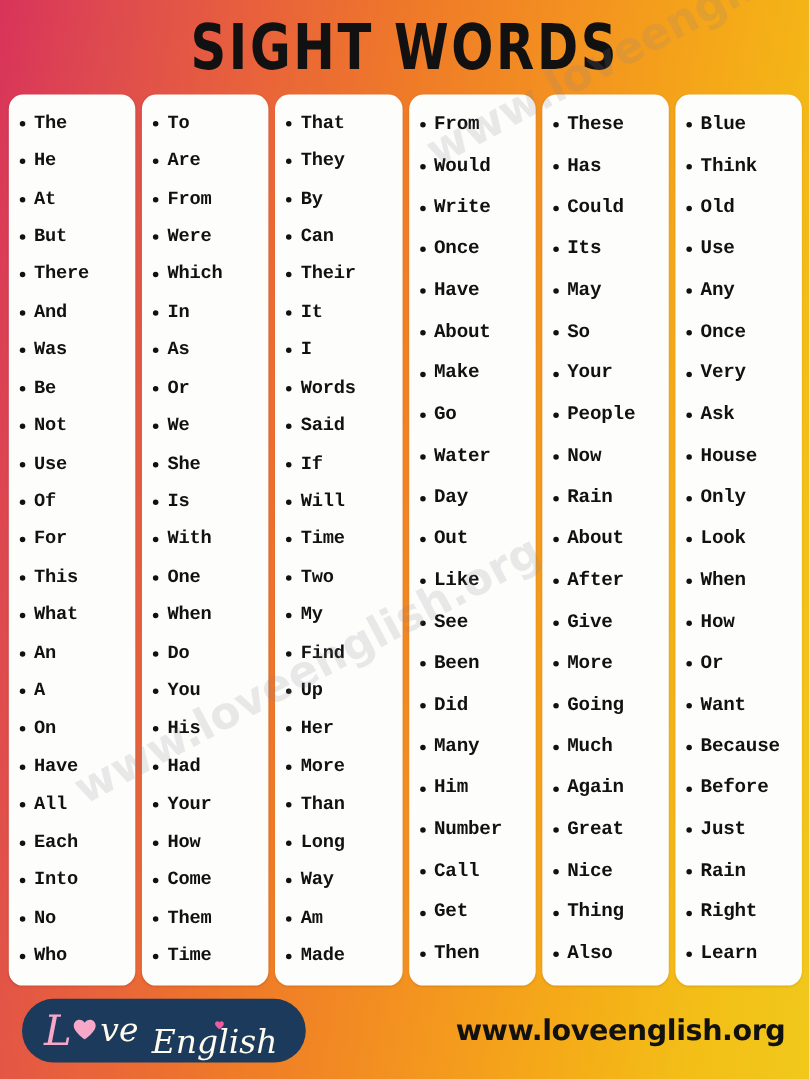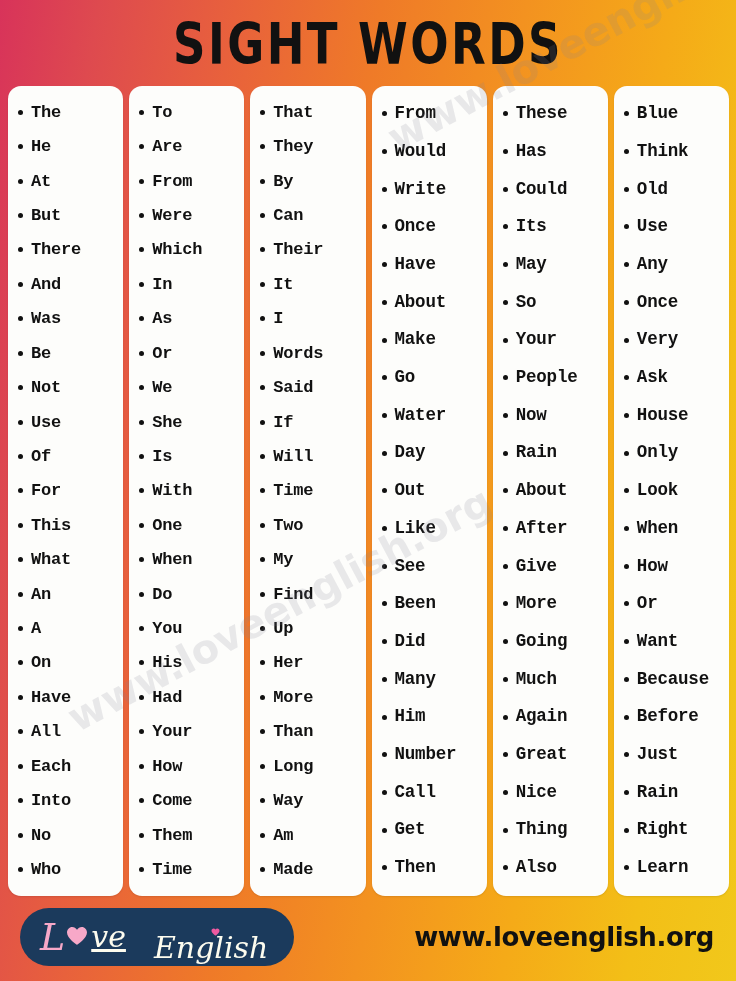--- a/index.html
+++ b/index.html
@@ -149,21 +149,21 @@
     margin-right: 1px;
   }
   .logo-heart {
     position: relative;
     display: inline-block;
     width: 22px;
     height: 20px;
     margin: 0 3px 2px 0;
   }
   .logo-heart svg { display: block; }
-  .logo-ve { margin-right: 28px; text-decoration: underline; }
+  .logo-ve { margin-right: 12px; }
   .logo-eng-wrap { position: relative; display: inline-block; margin-top: 22px; }
   .logo-idot {
     position: absolute;
     width: 9px;
     height: 8px;
     top: -5px;
     left: 57px;
   }
   .logo-idot svg { display: block; }
   #site-url {

